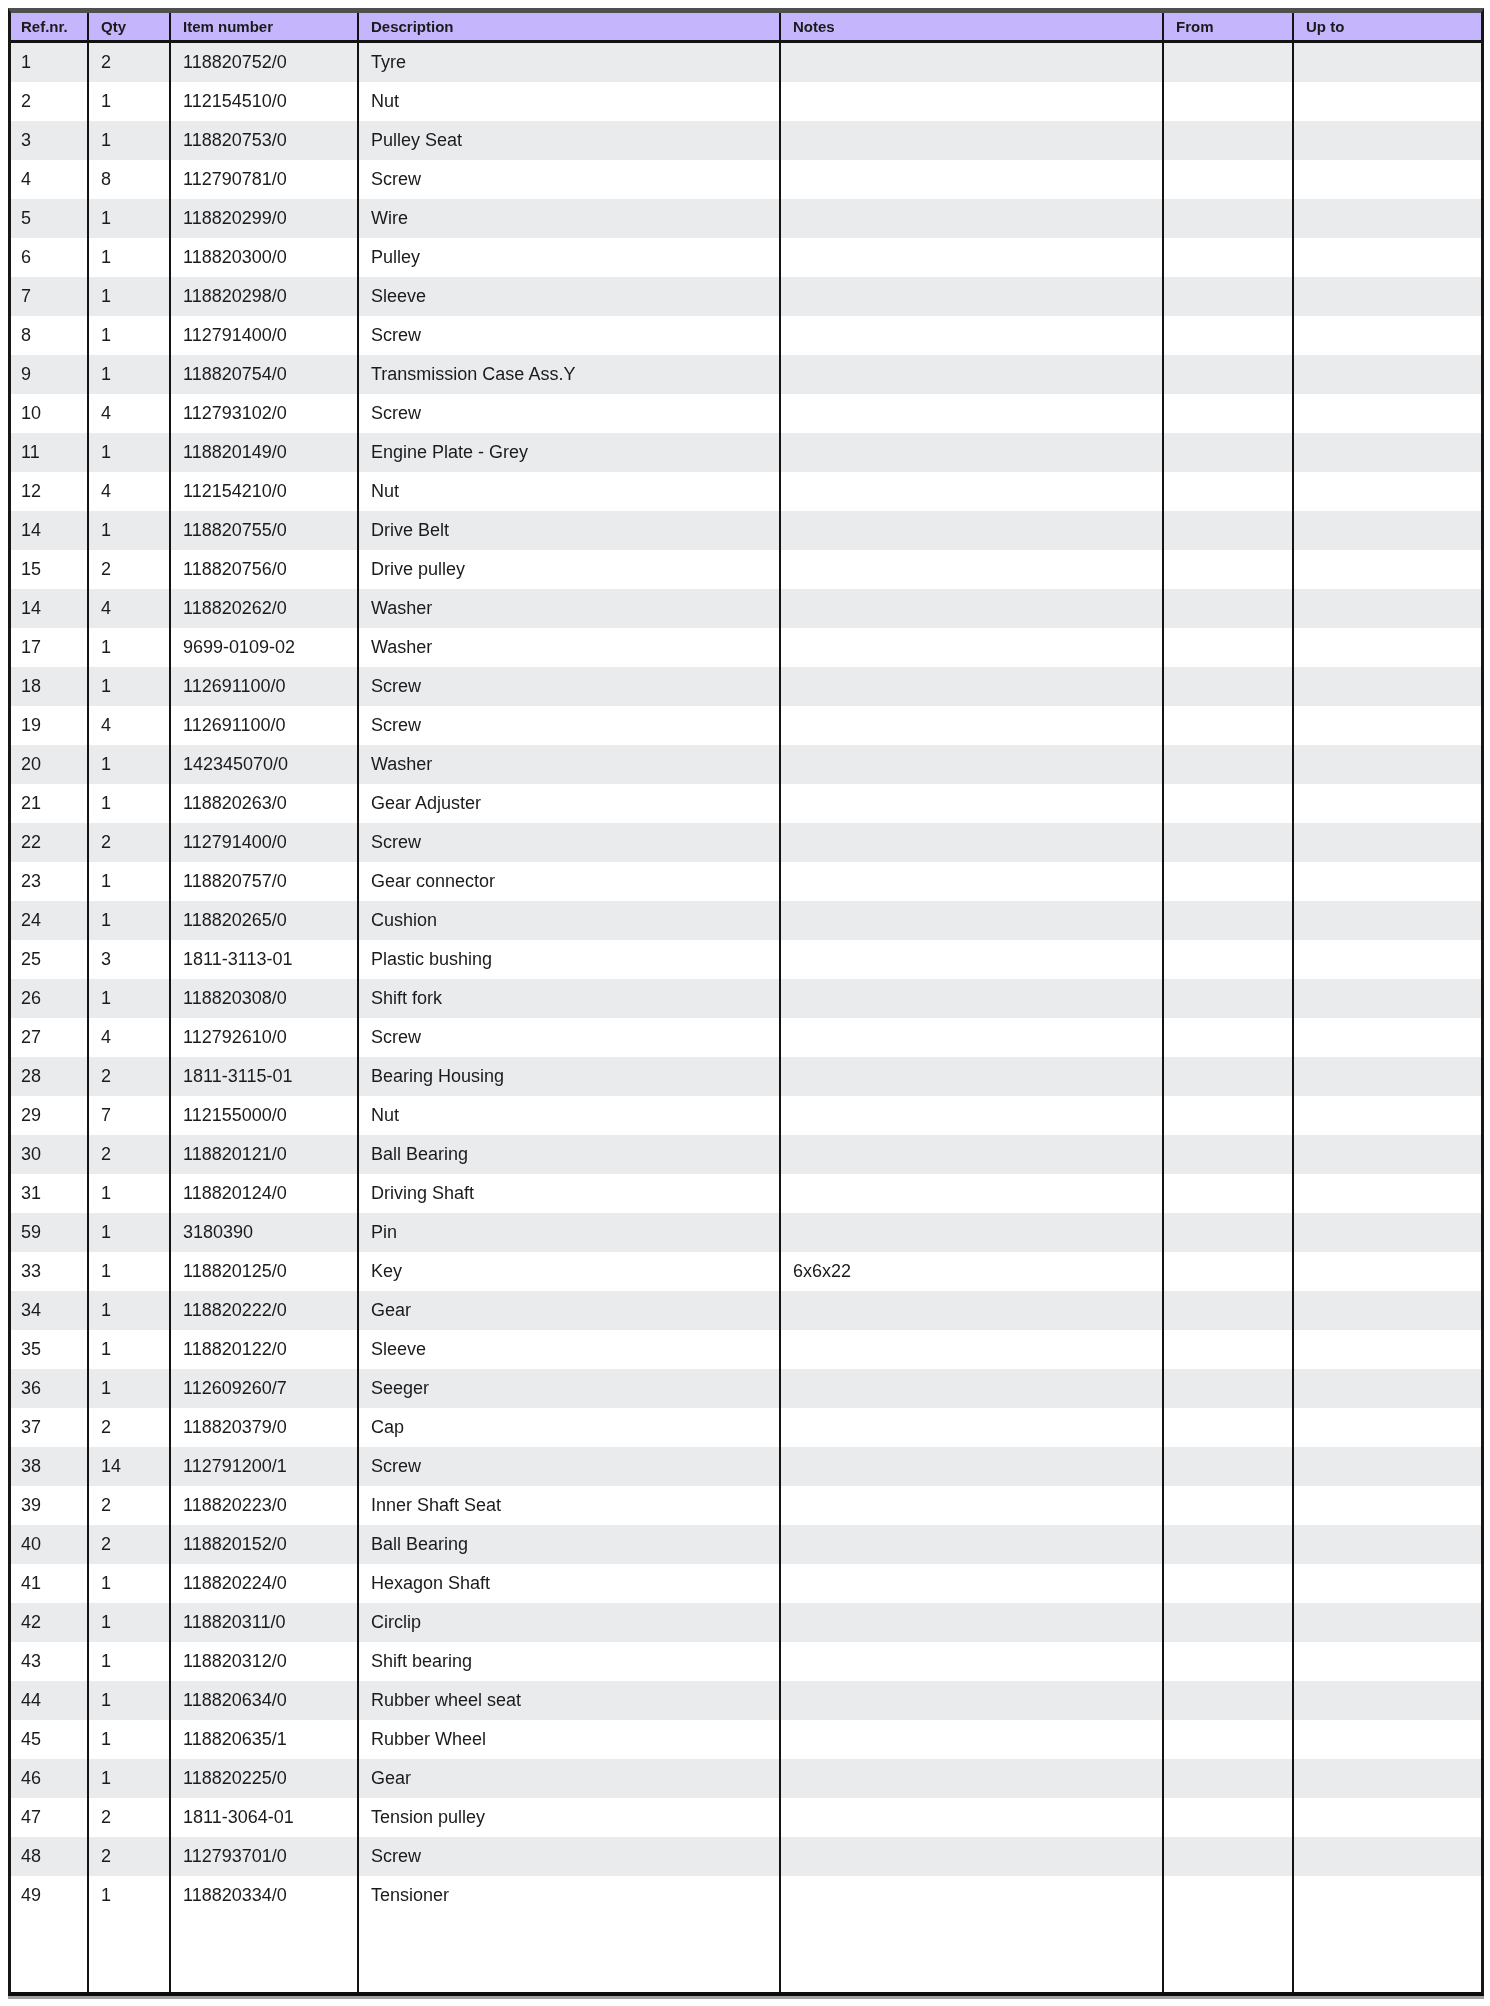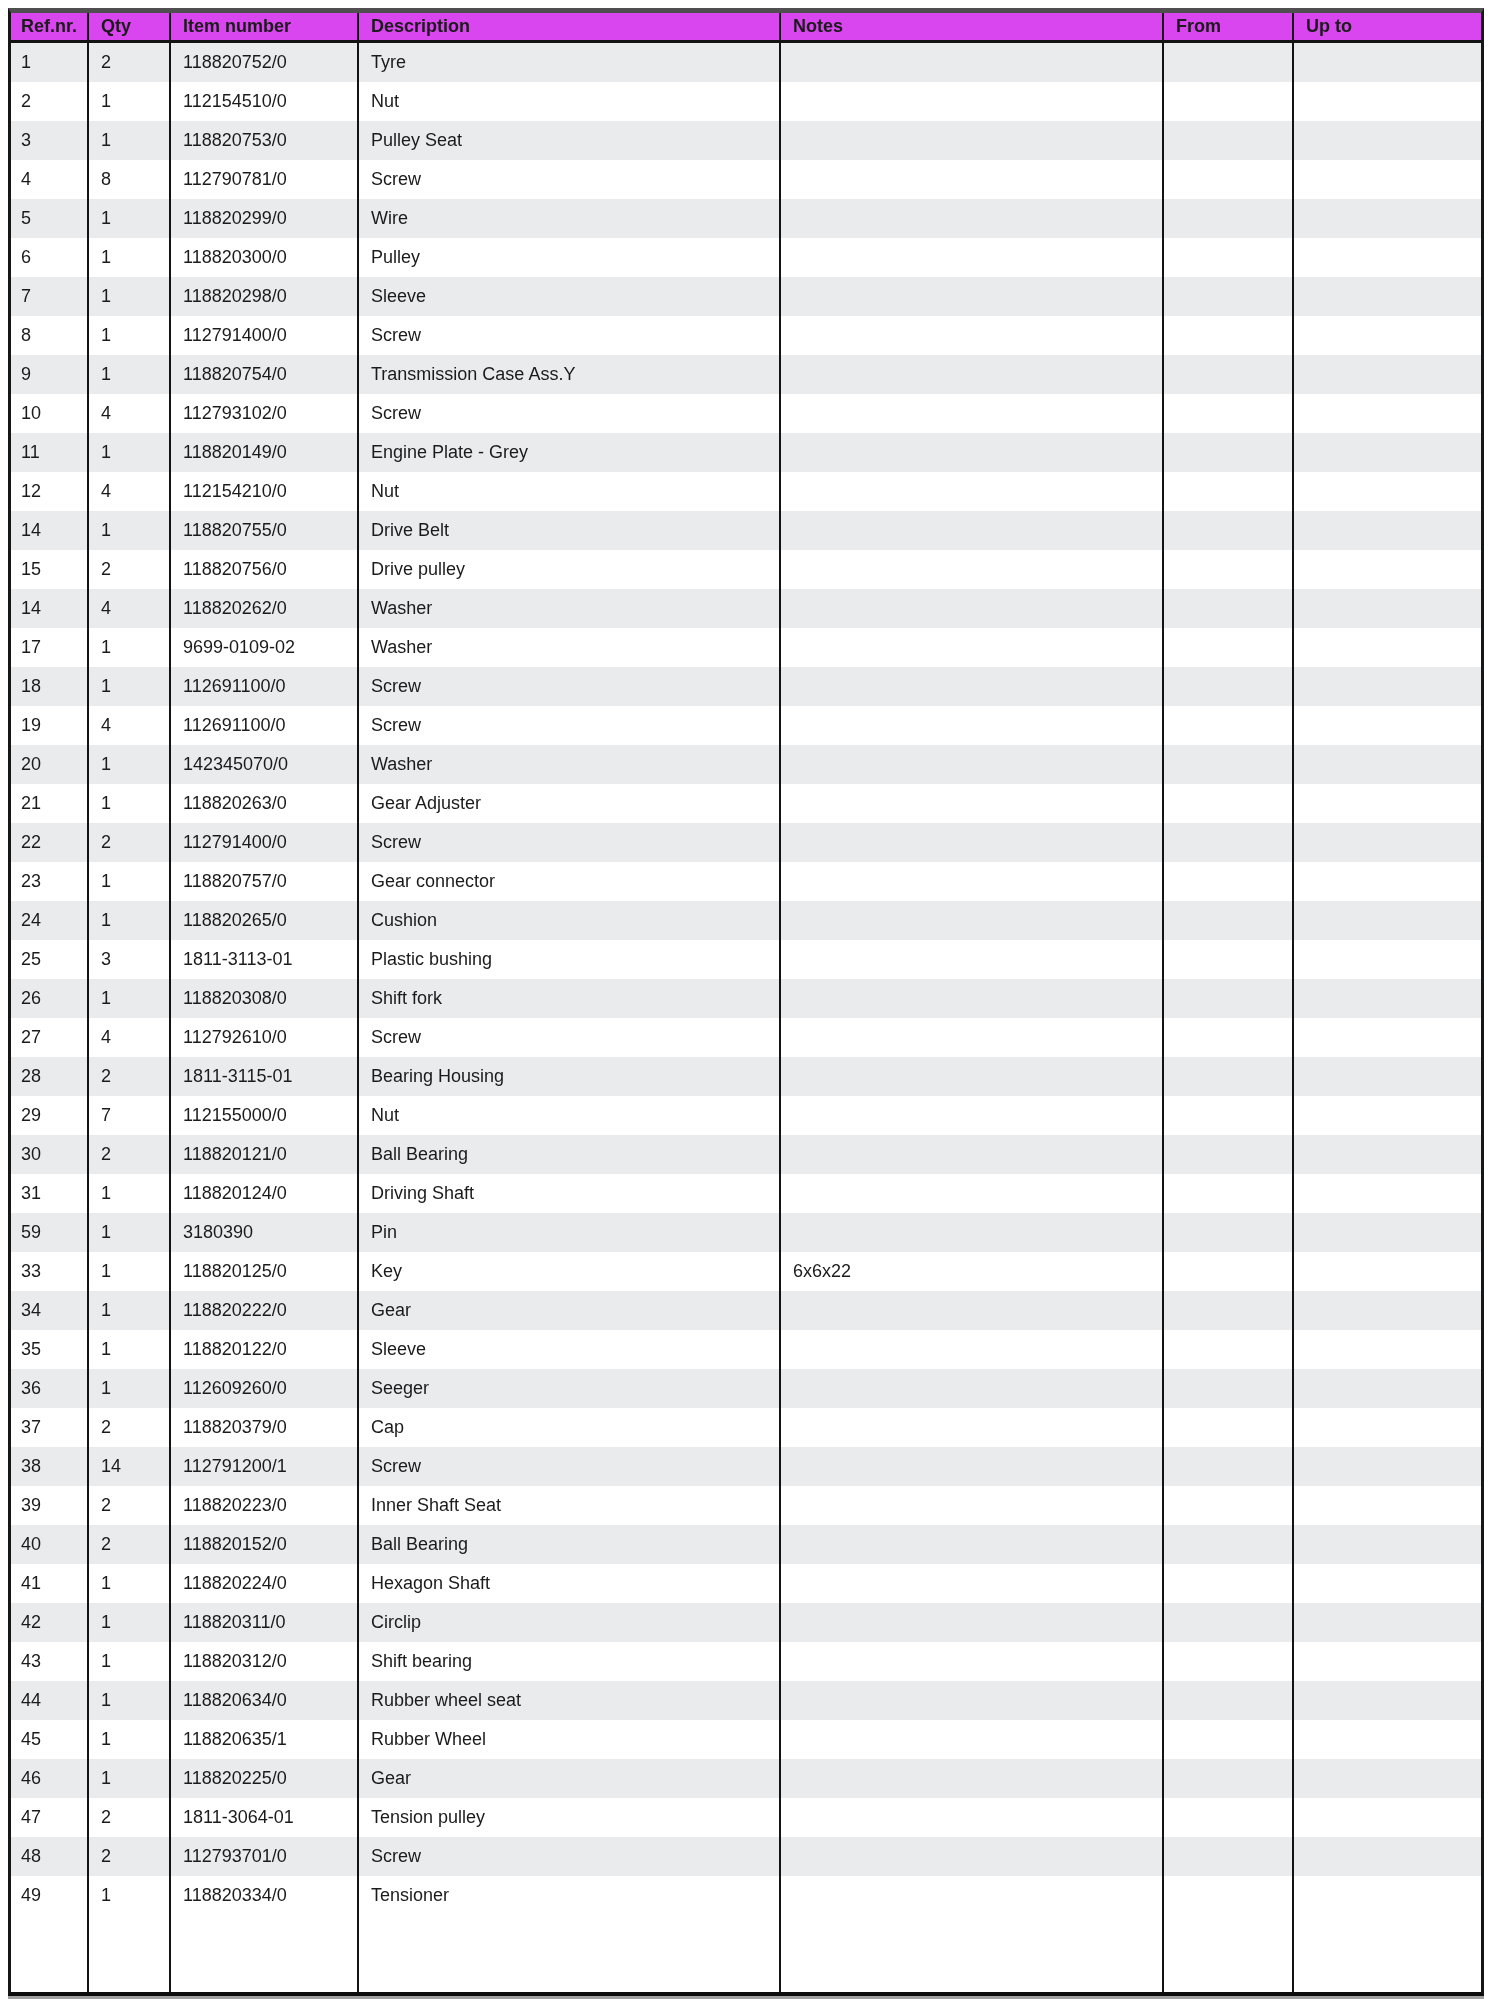--- a/index.html
+++ b/index.html
@@ -25,23 +25,23 @@
     flex-direction:column;
     background:#ffffff;
   }
   .hrow{
     height:27px;
     border-bottom:3px solid #131313;
     display:grid;
     grid-template-columns:77px 82px 188px 422px 383px 130px 1fr;
     align-items:center;
     font-weight:bold;
-    font-size:18px;
+    font-size:15px;
     flex:0 0 auto;
-    background:#d946ef;
+    background:#c4b5fd;
   }
   .row{
     height:39px;
     display:grid;
     grid-template-columns:77px 82px 188px 422px 383px 130px 1fr;
     align-items:center;
     font-size:18px;
     flex:0 0 auto;
   }
   .row.stripe{ background:#eaebed; }
@@ -381,21 +381,21 @@
     <div class="cell">1</div>
     <div class="cell">118820122/0</div>
     <div class="cell">Sleeve</div>
     <div class="cell"></div>
     <div class="cell"></div>
     <div class="cell"></div>
   </div>
       <div class="row stripe">
     <div class="cell first">36</div>
     <div class="cell">1</div>
-    <div class="cell">112609260/0</div>
+    <div class="cell">112609260/7</div>
     <div class="cell">Seeger</div>
     <div class="cell"></div>
     <div class="cell"></div>
     <div class="cell"></div>
   </div>
       <div class="row">
     <div class="cell first">37</div>
     <div class="cell">2</div>
     <div class="cell">118820379/0</div>
     <div class="cell">Cap</div>

